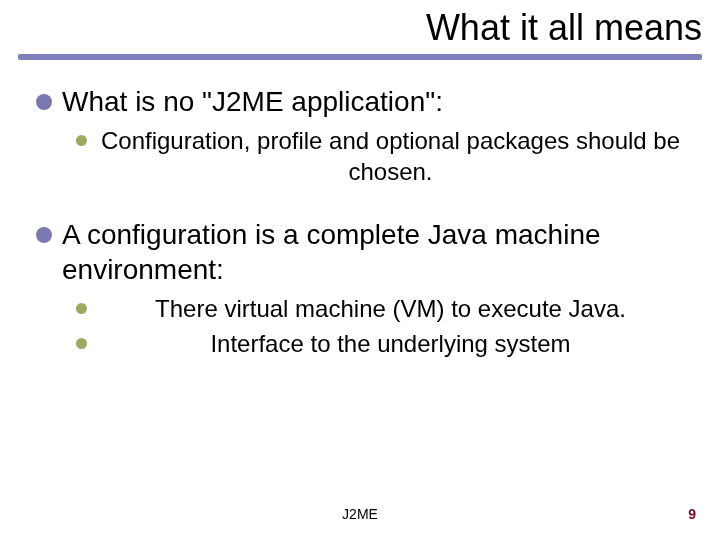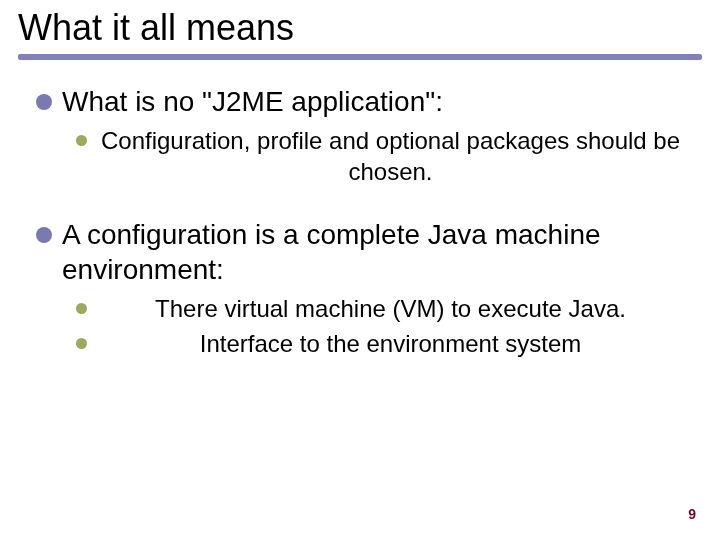--- a/index.html
+++ b/index.html
@@ -11,20 +11,21 @@
     position: relative;
   }
   .slide {
     width: 720px;
     height: 540px;
     position: relative;
     padding: 0;
   }
   .title-area {
     padding: 8px 18px 0 18px;
+    text-align: right;
   }
   .title {
     font-size: 36px;
     font-weight: 400;
     color: #000;
     line-height: 1.1;
   }
   .title-rule {
     margin-top: 6px;
     height: 6px;
@@ -112,20 +113,21 @@
     <div class="l1">
       <span class="bullet"></span>
       <span class="text"><span>A</span><span> configuration is a complete Java machine environment:</span></span>
     </div>
     <div class="l2">
       <span class="bullet"></span>
       <span class="text">There virtual machine (VM) to execute Java.</span>
     </div>
     <div class="l2">
       <span class="bullet"></span>
-      <span class="text">Interface to the environment system</span>
+      <span class="text">Interface to the underlying system</span>
     </div>
 
   </div>
 
+  <div class="footer-center">J2ME</div>
   <div class="footer-right">9</div>
 
 </div>
 
 </body></html>

